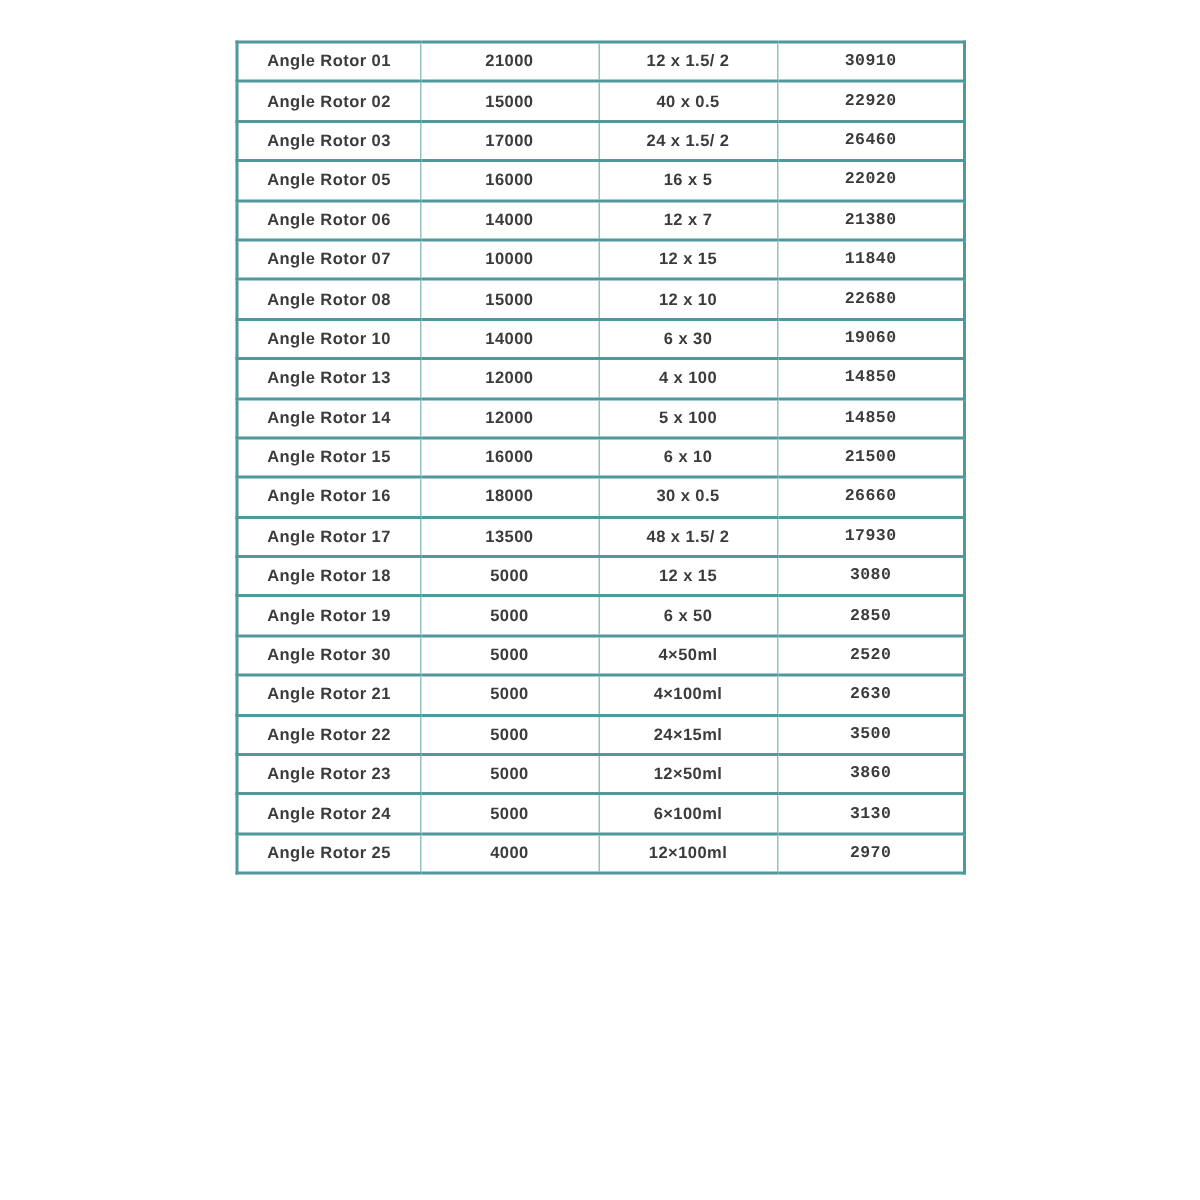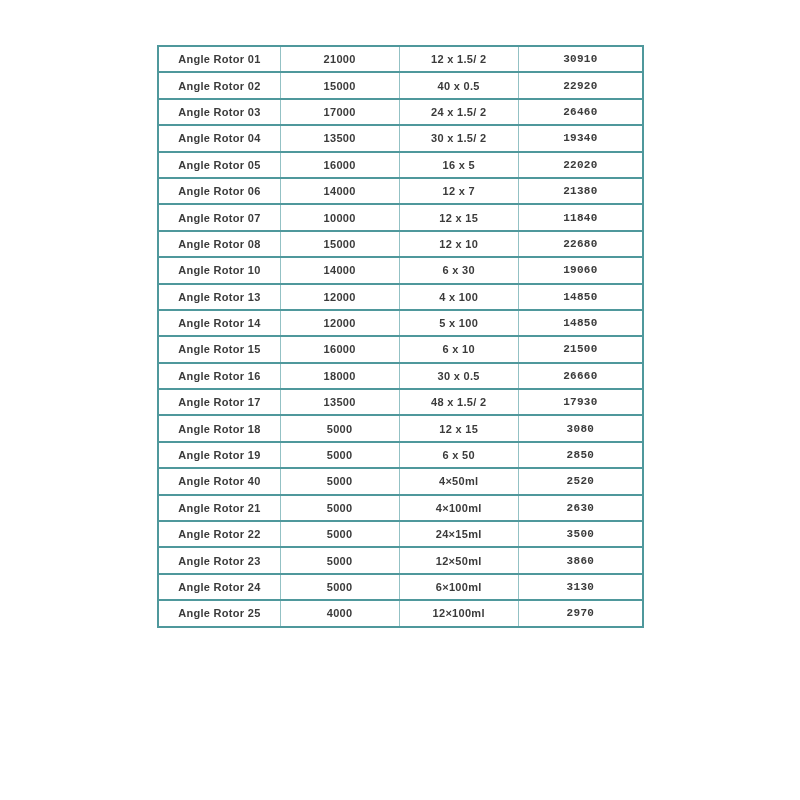--- a/index.html
+++ b/index.html
@@ -10,21 +10,21 @@
   }
   .page {
     width: 800px;
     height: 800px;
     background: #ffffff;
     position: relative;
   }
   .rotor-table {
     position: absolute;
     left: 157px;
-    top: 45px;
+    top: 27px;
     width: 487px;
     border-collapse: collapse;
     table-layout: fixed;
   }
   .rotor-table col.c1 { width: 25.2%; }
   .rotor-table col.c2 { width: 24.5%; }
   .rotor-table col.c3 { width: 24.6%; }
   .rotor-table col.c4 { width: 25.7%; }
   .rotor-table td {
     height: 26.4px;
@@ -66,26 +66,20 @@
           <td>Angle Rotor 02</td>
           <td>15000</td>
           <td>40 x 0.5</td>
           <td>22920</td>
         </tr>
         <tr>
           <td>Angle Rotor 03</td>
           <td>17000</td>
           <td>24 x 1.5/ 2</td>
           <td>26460</td>
-        </tr>
-        <tr>
-          <td>Angle Rotor 04</td>
-          <td>13500</td>
-          <td>30 x 1.5/ 2</td>
-          <td>19340</td>
         </tr>
         <tr>
           <td>Angle Rotor 05</td>
           <td>16000</td>
           <td>16 x 5</td>
           <td>22020</td>
         </tr>
         <tr>
           <td>Angle Rotor 06</td>
           <td>14000</td>
@@ -146,21 +140,21 @@
           <td>12 x 15</td>
           <td>3080</td>
         </tr>
         <tr>
           <td>Angle Rotor 19</td>
           <td>5000</td>
           <td>6 x 50</td>
           <td>2850</td>
         </tr>
         <tr>
-          <td>Angle Rotor 40</td>
+          <td>Angle Rotor 30</td>
           <td>5000</td>
           <td>4×50ml</td>
           <td>2520</td>
         </tr>
         <tr>
           <td>Angle Rotor 21</td>
           <td>5000</td>
           <td>4×100ml</td>
           <td>2630</td>
         </tr>

